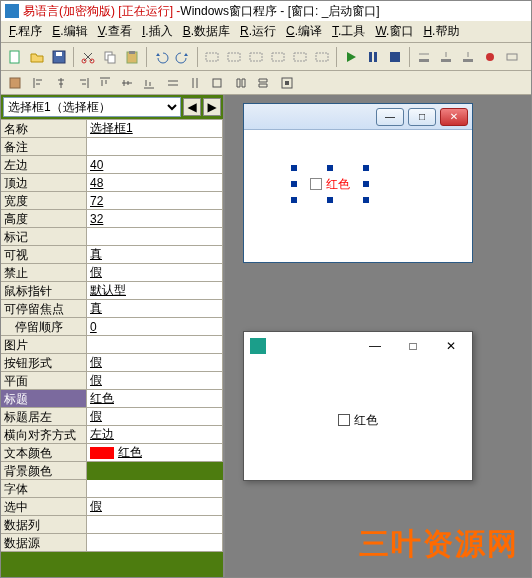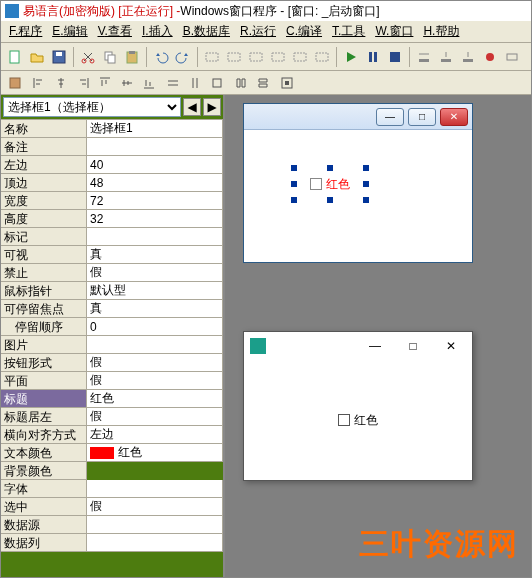--- a/index.html
+++ b/index.html
@@ -1,36 +1,36 @@
 <!DOCTYPE html>
 <html><head>
 <meta charset="utf-8">
 <style>
 * { box-sizing: border-box; margin: 0; padding: 0; font-family: "Microsoft YaHei", SimSun, sans-serif; font-size: 12px; }
 body { width: 532px; height: 578px; overflow: hidden; background: #f0f0f0; border: 1px solid #888; position: relative; }
 .titlebar { height: 20px; background: #fff; display: flex; align-items: center; padding: 4px 4px; }
 .titlebar .app-icon { width: 14px; height: 14px; background: #2b7ec3; margin-right: 4px; }
 .titlebar span.title-text { color: #c00; }
 .menubar { height: 22px; background: #ece9d8; display: flex; align-items: center; padding: 0 4px; gap: 2px; border-bottom: 1px solid #aca899; }
-.menubar .menu-item { padding: 18px 4px; cursor: default; text-decoration: underline; }
+.menubar .menu-item { padding: 18px 4px; cursor: default; }
 .menubar .menu-item u { text-decoration: underline; }
 .toolbar { height: 28px; background: #ece9d8; display: flex; align-items: center; padding: 0 4px; gap: 2px; border-bottom: 1px solid #aca899; }
 .toolbar .sep { width: 1px; height: 20px; background: #aca899; margin: 0 2px; }
 .tb-btn { width: 20px; height: 20px; display: flex; align-items: center; justify-content: center; cursor: pointer; }
 .tb-btn svg { width: 16px; height: 16px; }
 .toolbar2 { height: 24px; background: #ece9d8; display: flex; align-items: center; padding: 0 4px; gap: 2px; border-bottom: 1px solid #aca899; }
 .main { display: flex; height: calc(100% - 94px); }
 .left-pane { width: 224px; background: #4d7c0f; border-right: 2px solid #888; display: flex; flex-direction: column; }
 .selector-row { display: flex; align-items: center; padding: 2px; gap: 2px; }
 .selector-row select { flex: 1; height: 20px; background: #fff; border: 1px solid #7f9db9; }
 .selector-row .nav-btn { width: 18px; height: 18px; border: 1px solid #888; background: #ece9d8; display: flex; align-items: center; justify-content: center; cursor: pointer; }
 .prop-grid { flex: 1; overflow: auto; border-top: 1px solid #aca899; }
 .prop-row { display: flex; height: 18px; }
 .prop-row .k { width: 86px; background: #ece9d8; border: 1px solid #aca899; border-top: none; border-left: none; padding: 1px 3px; overflow: hidden; white-space: nowrap; }
-.prop-row .v { flex: 1; background: #fff; border-bottom: 1px solid #aca899; border-right: 1px solid #aca899; padding: 1px 3px; overflow: hidden; white-space: nowrap; display: flex; align-items: center; }
+.prop-row .v { flex: 1; background: #fff; border-bottom: 1px solid #aca899; border-right: 1px solid #aca899; padding: 1px 3px; overflow: hidden; white-space: nowrap; display: flex; align-items: center; text-decoration: underline; }
 .prop-row.indent .k { padding-left: 14px; }
 .prop-row.selected .k { background: #7b6a9e; color: #fff; }
 .color-swatch { width: 24px; height: 12px; background: #ff0000; display: inline-block; margin-right: 4px; }
 .right-pane { flex: 1; background: #808080; padding: 10px; position: relative; }
 .design-window { position: absolute; left: 18px; top: 8px; width: 230px; height: 160px; background: #fff; border: 1px solid #2b5a85; background-image: radial-gradient(#000 0.5px, #fff 0.5px); background-size: 8px 8px; }
 .dw-title { height: 26px; background: linear-gradient(#e6eef8,#cfe0f5); display: flex; justify-content: flex-end; align-items: center; padding: 0 4px; gap: 4px; border-bottom: 1px solid #9db6d4; }
 .dw-btn { width: 28px; height: 18px; border: 1px solid #5a7da0; border-radius: 3px; background: linear-gradient(#f5f9fd,#d6e5f5); display: flex; align-items: center; justify-content: center; font-size: 10px; cursor: pointer; }
 .dw-btn.close { background: linear-gradient(#f08080,#c83232); color: #fff; border-color: #a02020; }
 .checkbox-ctrl { position: absolute; left: 50px; top: 64px; width: 72px; height: 32px; display: flex; align-items: center; justify-content: center; background: #fff; }
 .checkbox-ctrl .cb { width: 12px; height: 12px; border: 1px solid #888; margin-right: 4px; background: #fff; }
@@ -401,27 +401,27 @@
             <span></span>
           </div>
         </div>
         <div class="prop-row">
           <div class="k">选中</div>
           <div class="v">
             <span>假</span>
           </div>
         </div>
         <div class="prop-row">
+          <div class="k">数据列</div>
+          <div class="v">
+            <span></span>
+          </div>
+        </div>
+        <div class="prop-row">
           <div class="k">数据源</div>
-          <div class="v">
-            <span></span>
-          </div>
-        </div>
-        <div class="prop-row">
-          <div class="k">数据列</div>
           <div class="v">
             <span></span>
           </div>
         </div>
       </div>
   </div>
 
   <div class="right-pane">
     <div class="design-window">
       <div class="dw-title">

